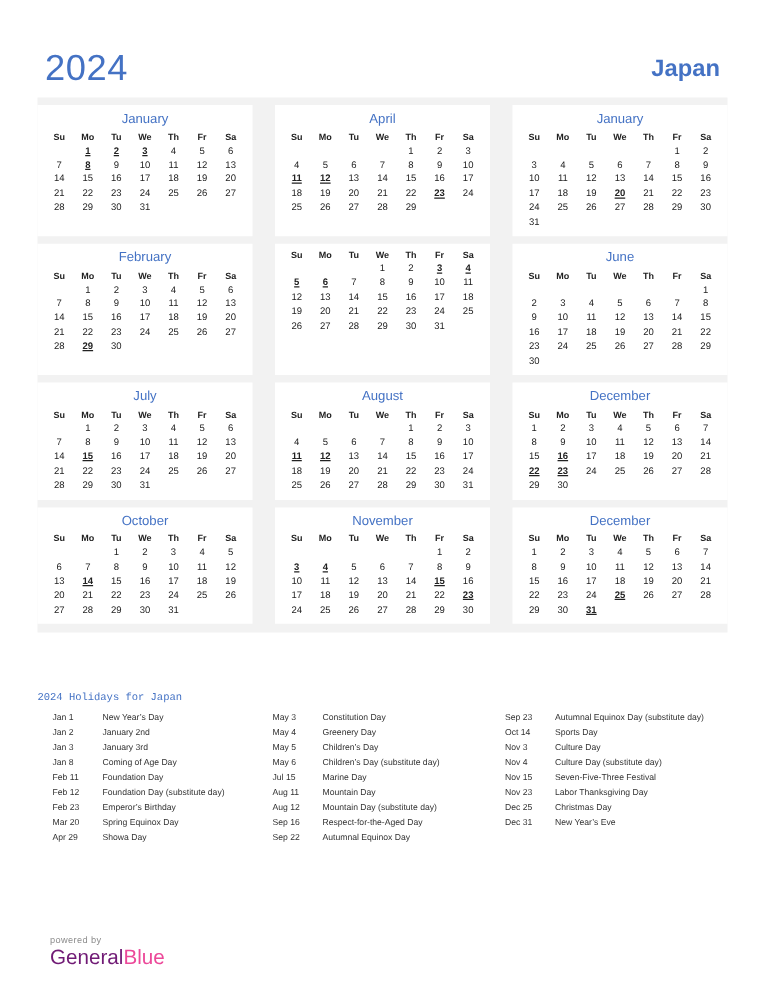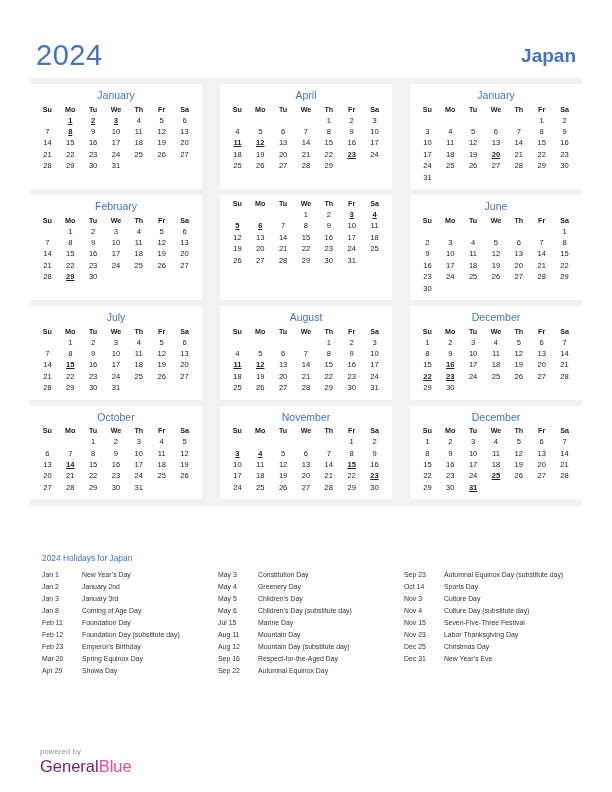--- a/index.html
+++ b/index.html
@@ -93,24 +93,25 @@
   td.holiday {
     color: #e8090b;
     font-weight: bold;
     text-decoration: underline;
   }
   td.empty { color: transparent; }
 
   
   .holidays-title {
     position: absolute;
-    left: 42px; top: 553px;
+    left: 30px; top: 553px;
     font-size: 8.4px;
     color: #4472c4;
     line-height: 1.2;
+    font-family: Liberation Mono, monospace;
   }
   .holidays-cols {
     position: absolute;
     left: 30px; top: 572px;
     width: 552px;
     display: flex;
   }
   .hol-col { width: 184px; }
   .hol-col:nth-child(1) { padding-left: 12px; }
   .hol-col:nth-child(2) { padding-left: 4px; }

